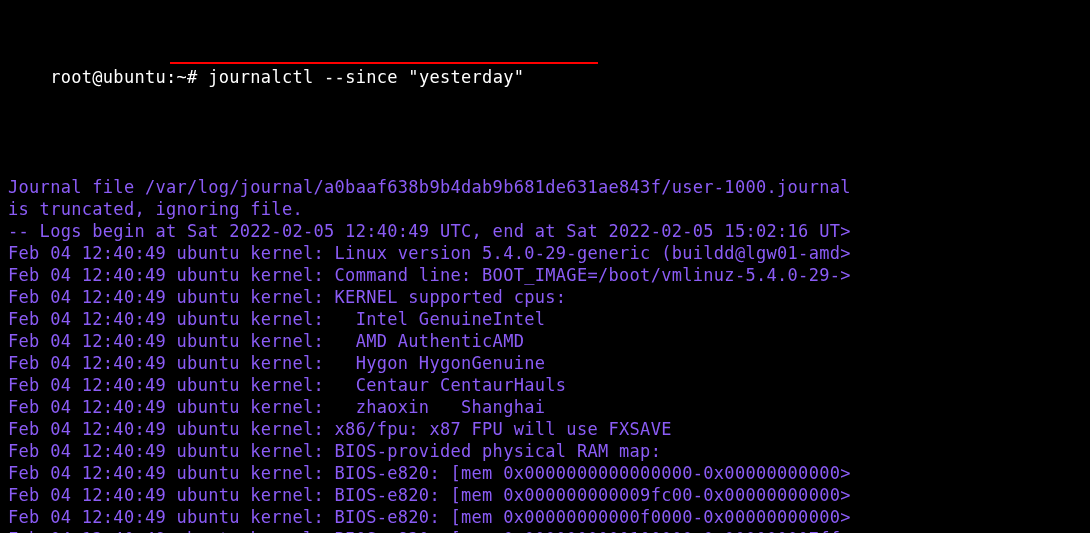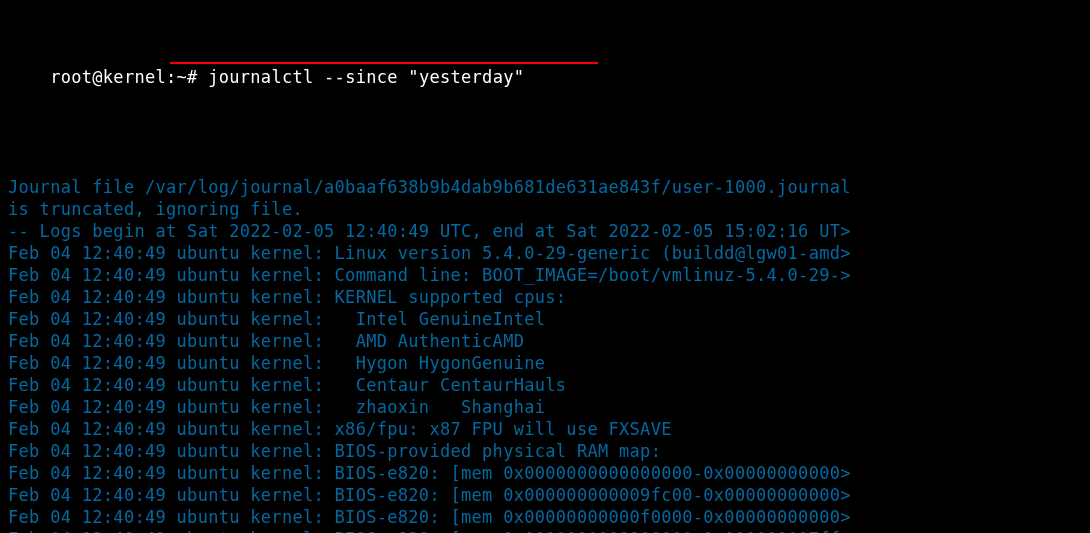--- a/index.html
+++ b/index.html
@@ -23,24 +23,24 @@
     position: relative;
   }
   .prompt-text { color: #fff; }
   .cmd-text { color: #fff; }
   .underline-red {
     position: absolute;
     height: 2px;
     top: 18px;
     pointer-events: none;
   }
-  .log-line { color: #0369a1; }
+  .log-line { color: #8b5cf6; }
 </style>
 </head>
 <body>
 
 <div class="terminal">
   <div class="prompt-line">
-    <span class="prompt-text">root@kernel:~#</span> <span class="cmd-text">journalctl --since "yesterday"</span>
+    <span class="prompt-text">root@ubuntu:~#</span> <span class="cmd-text">journalctl --since "yesterday"</span>
     <span class="underline-red" style="left: 162px; width: 428px; background: rgb(255, 0, 0);"></span>
   </div>
   <div id="log-container"><div class="log-line">Journal file /var/log/journal/a0baaf638b9b4dab9b681de631ae843f/user-1000.journal</div><div class="log-line">is truncated, ignoring file.</div><div class="log-line">-- Logs begin at Sat 2022-02-05 12:40:49 UTC, end at Sat 2022-02-05 15:02:16 UT&gt;</div><div class="log-line">Feb 04 12:40:49 ubuntu kernel: Linux version 5.4.0-29-generic (buildd@lgw01-amd&gt;</div><div class="log-line">Feb 04 12:40:49 ubuntu kernel: Command line: BOOT_IMAGE=/boot/vmlinuz-5.4.0-29-&gt;</div><div class="log-line">Feb 04 12:40:49 ubuntu kernel: KERNEL supported cpus:</div><div class="log-line">Feb 04 12:40:49 ubuntu kernel:   Intel GenuineIntel</div><div class="log-line">Feb 04 12:40:49 ubuntu kernel:   AMD AuthenticAMD</div><div class="log-line">Feb 04 12:40:49 ubuntu kernel:   Hygon HygonGenuine</div><div class="log-line">Feb 04 12:40:49 ubuntu kernel:   Centaur CentaurHauls</div><div class="log-line">Feb 04 12:40:49 ubuntu kernel:   zhaoxin   Shanghai</div><div class="log-line">Feb 04 12:40:49 ubuntu kernel: x86/fpu: x87 FPU will use FXSAVE</div><div class="log-line">Feb 04 12:40:49 ubuntu kernel: BIOS-provided physical RAM map:</div><div class="log-line">Feb 04 12:40:49 ubuntu kernel: BIOS-e820: [mem 0x0000000000000000-0x00000000000&gt;</div><div class="log-line">Feb 04 12:40:49 ubuntu kernel: BIOS-e820: [mem 0x000000000009fc00-0x00000000000&gt;</div><div class="log-line">Feb 04 12:40:49 ubuntu kernel: BIOS-e820: [mem 0x00000000000f0000-0x00000000000&gt;</div><div class="log-line">Feb 04 12:40:49 ubuntu kernel: BIOS-e820: [mem 0x0000000000100000-0x000000007ff&gt;</div></div>
 </div>
 
 </body></html>

